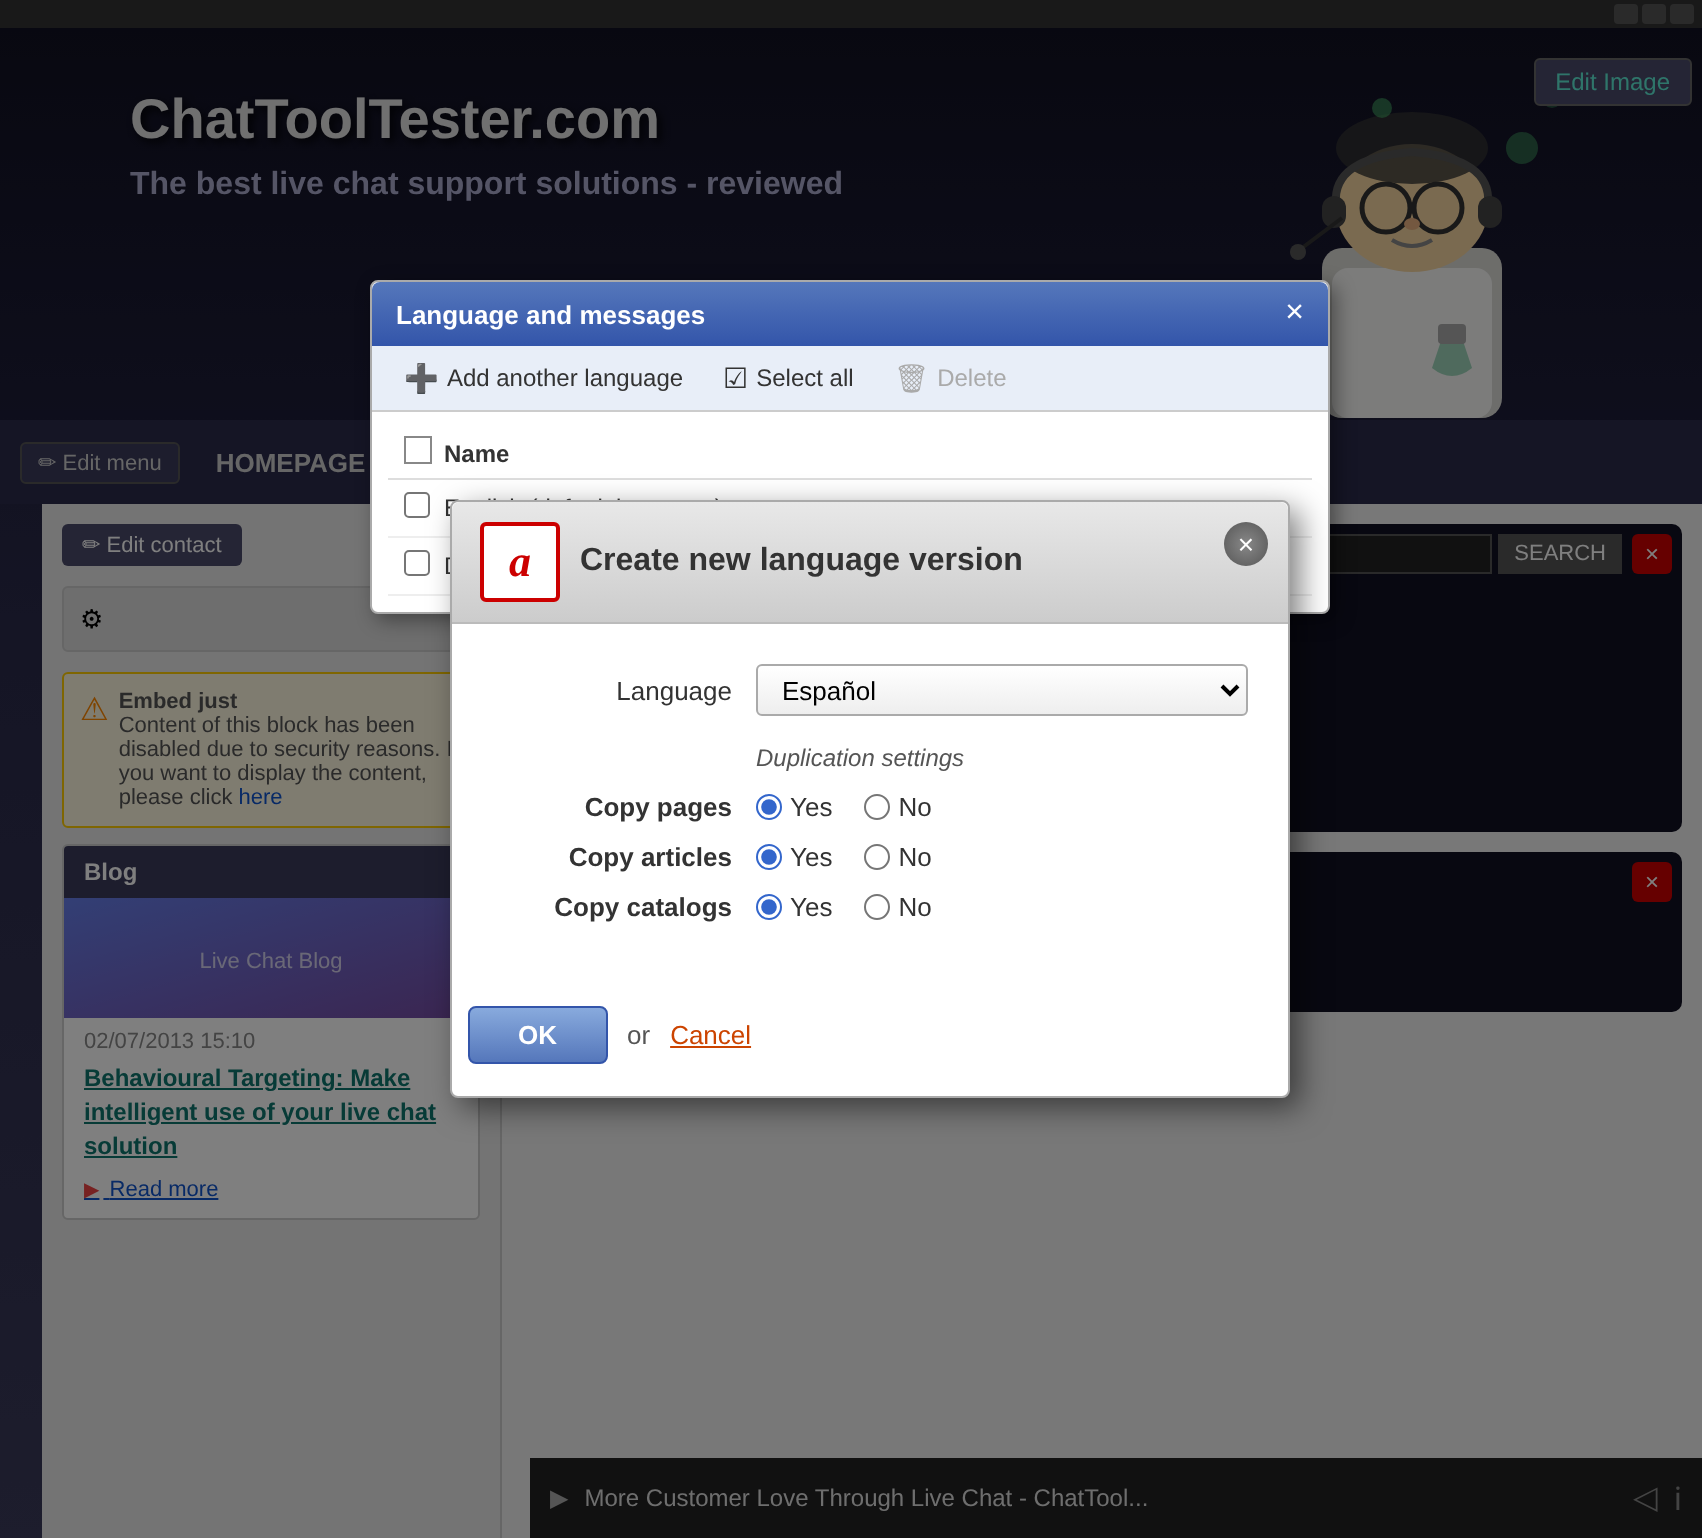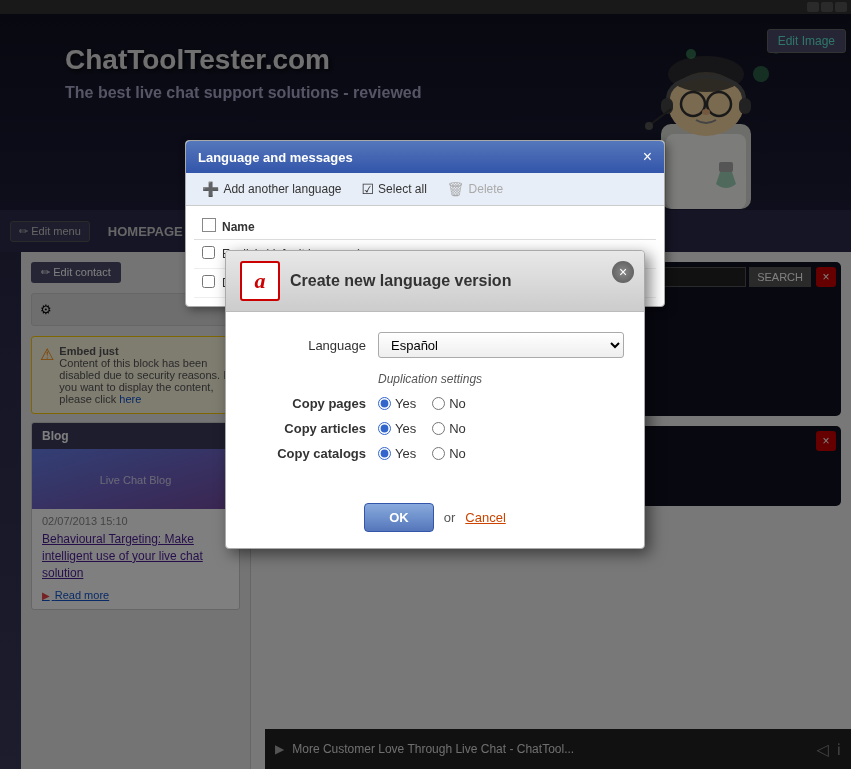--- a/index.html
+++ b/index.html
@@ -201,22 +201,22 @@
       overflow: hidden;
     }
     .blog-date {
       padding: 6px 10px 2px;
       color: #888;
       font-size: 11px;
     }
     .blog-title {
       padding: 2px 10px 6px;
       font-size: 12px;
-      color: #4c1d95;
-      font-weight: normal;
+      color: #0f766e;
+      font-weight: bold;
       line-height: 1.4;
       cursor: pointer;
       text-decoration: underline;
     }
     .read-more {
       padding: 2px 10px 8px;
       font-size: 11px;
       color: #1155cc;
       cursor: pointer;
       text-decoration: underline;
@@ -519,21 +519,20 @@
       align-items: center;
       gap: 4px;
       font-size: 13px;
       color: #333;
     }
     .radio-option input[type="radio"] {
       accent-color: #3366cc;
     }
     .create-lang-footer {
       display: flex;
-      justify-content: center;
       align-items: center;
       gap: 10px;
       padding: 12px 8px 16px;
     }
     .ok-btn {
       background: linear-gradient(180deg, #88aadd, #5577bb);
       color: #fff;
       border: 1px solid #3355aa;
       padding: 6px 24px;
       font-size: 13px;

